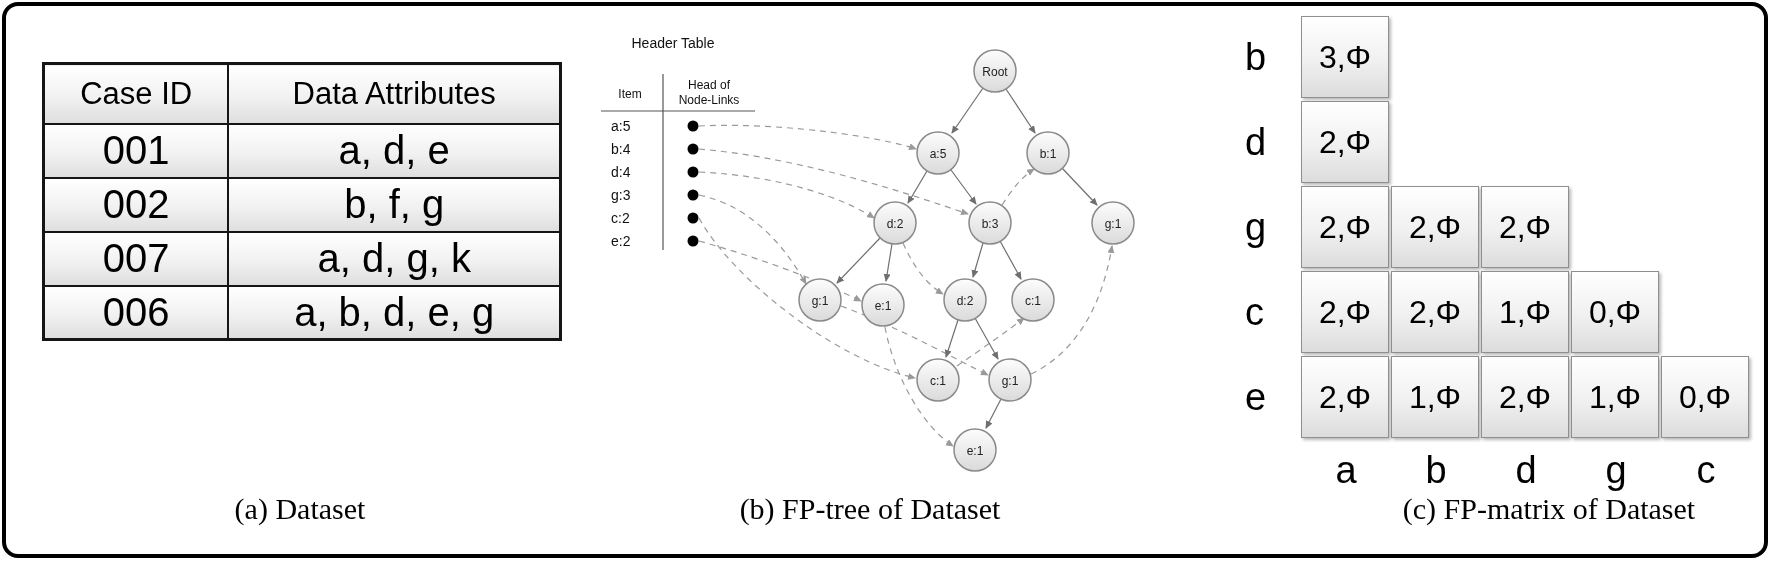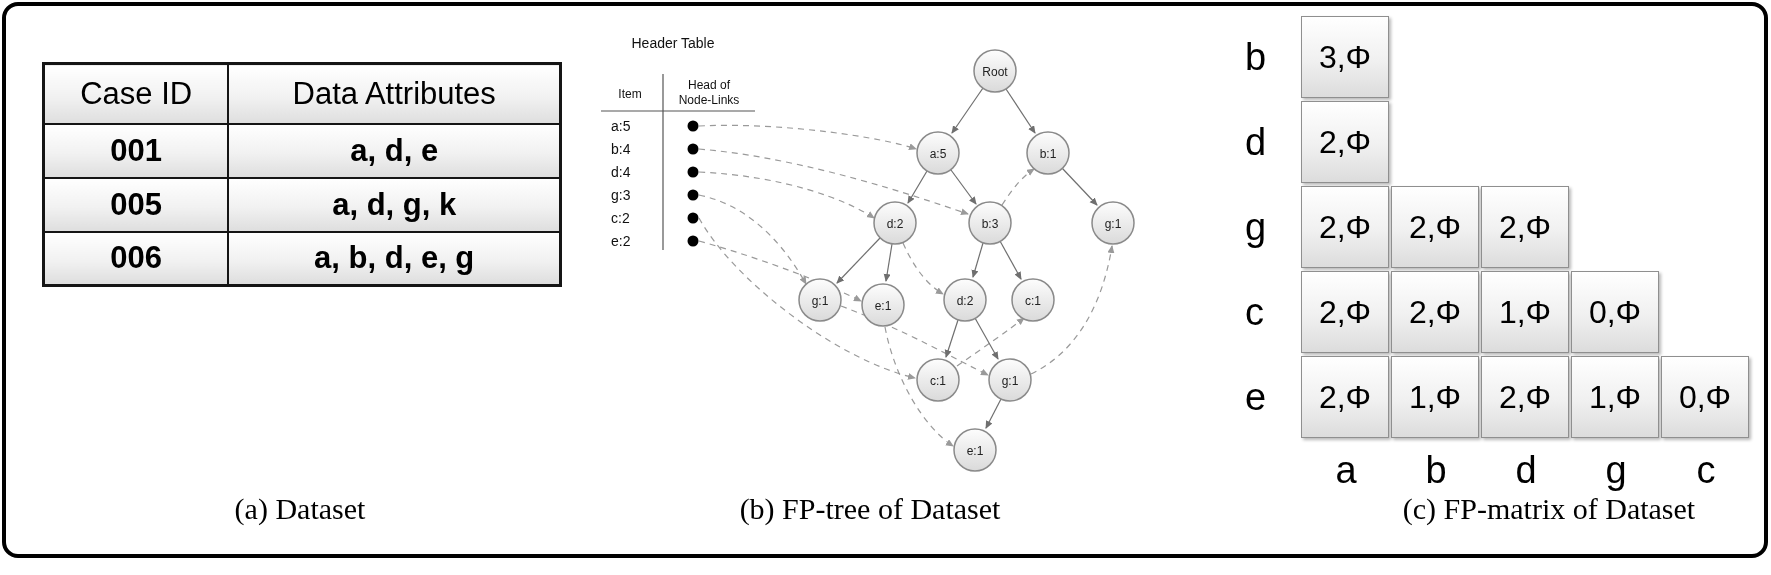--- a/index.html
+++ b/index.html
@@ -26,21 +26,21 @@
     border:3px solid #151515;
   }
   .dataset-table th, .dataset-table td {
     border:2px solid #151515;
     text-align:center;
     vertical-align:middle;
     background:linear-gradient(180deg,#ffffff 0%,#f1f1f1 55%,#dedede 100%);
     font-weight:normal;
   }
   .dataset-table th { height:60px; font-size:31px; }
-  .dataset-table td { height:54px; font-size:31px;font-weight:bold; }
+  .dataset-table td { height:54px; font-size:40px; }
   .col-case { width:186px; }
   .col-attr { width:334px; }
 
   .caption {
     position:absolute; top:492px;
     font-family:Liberation Serif, serif;
     font-size:30px;
     text-align:center;
     white-space:nowrap;
   }
@@ -93,21 +93,25 @@
       <th class="col-case">Case ID</th>
       <th class="col-attr">Data Attributes</th>
     </tr>
   </thead>
   <tbody>
     <tr>
       <td class="col-case">001</td>
       <td class="col-attr">a, d, e</td>
     </tr>
     <tr>
-      <td class="col-case">005</td>
+      <td class="col-case">002</td>
+      <td class="col-attr">b, f, g</td>
+    </tr>
+    <tr>
+      <td class="col-case">007</td>
       <td class="col-attr">a, d, g, k</td>
     </tr>
     <tr>
       <td class="col-case">006</td>
       <td class="col-attr">a, b, d, e, g</td>
     </tr>
   </tbody>
 </table>
 <div class="caption cap-a">(a) Dataset</div>
 

